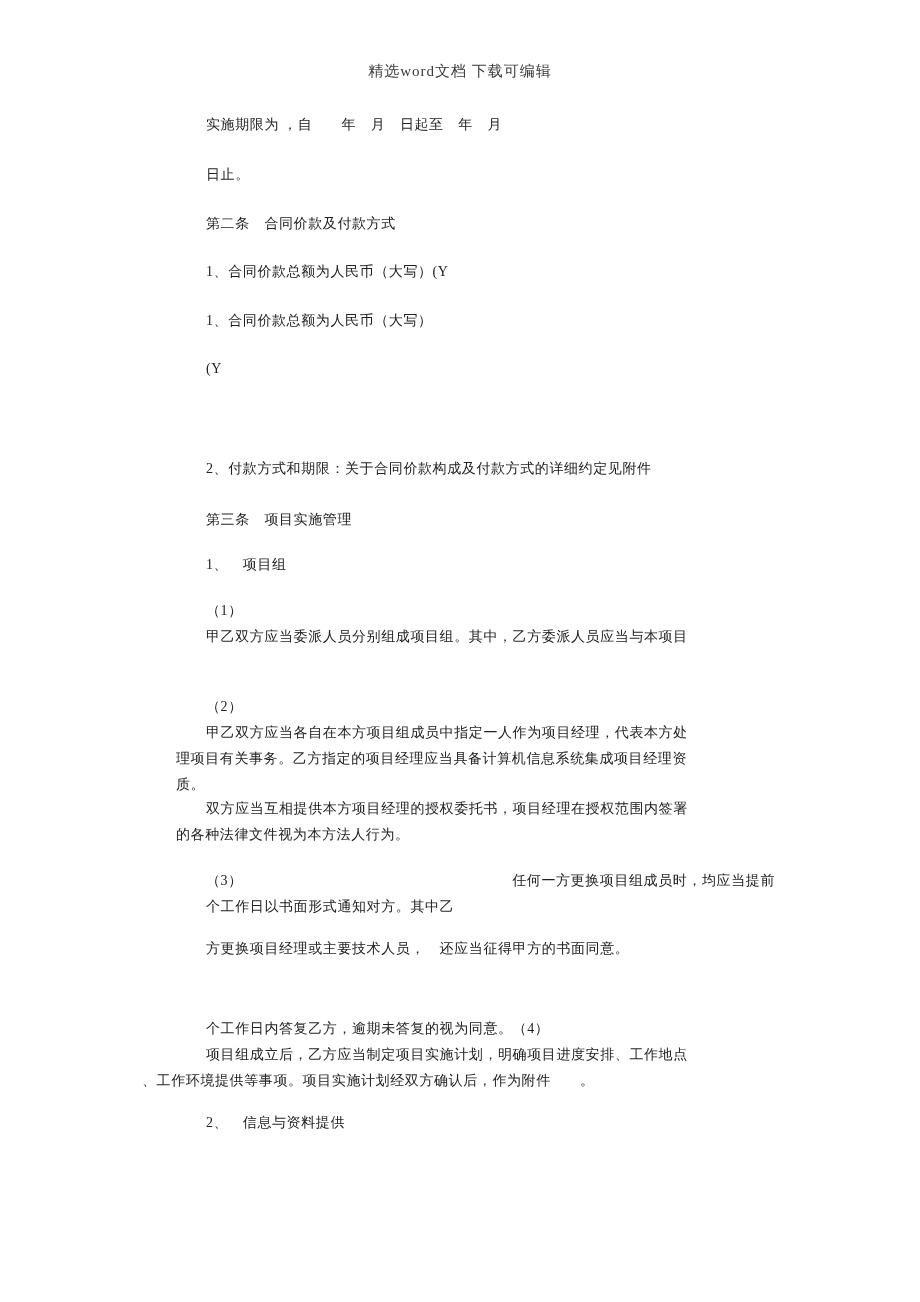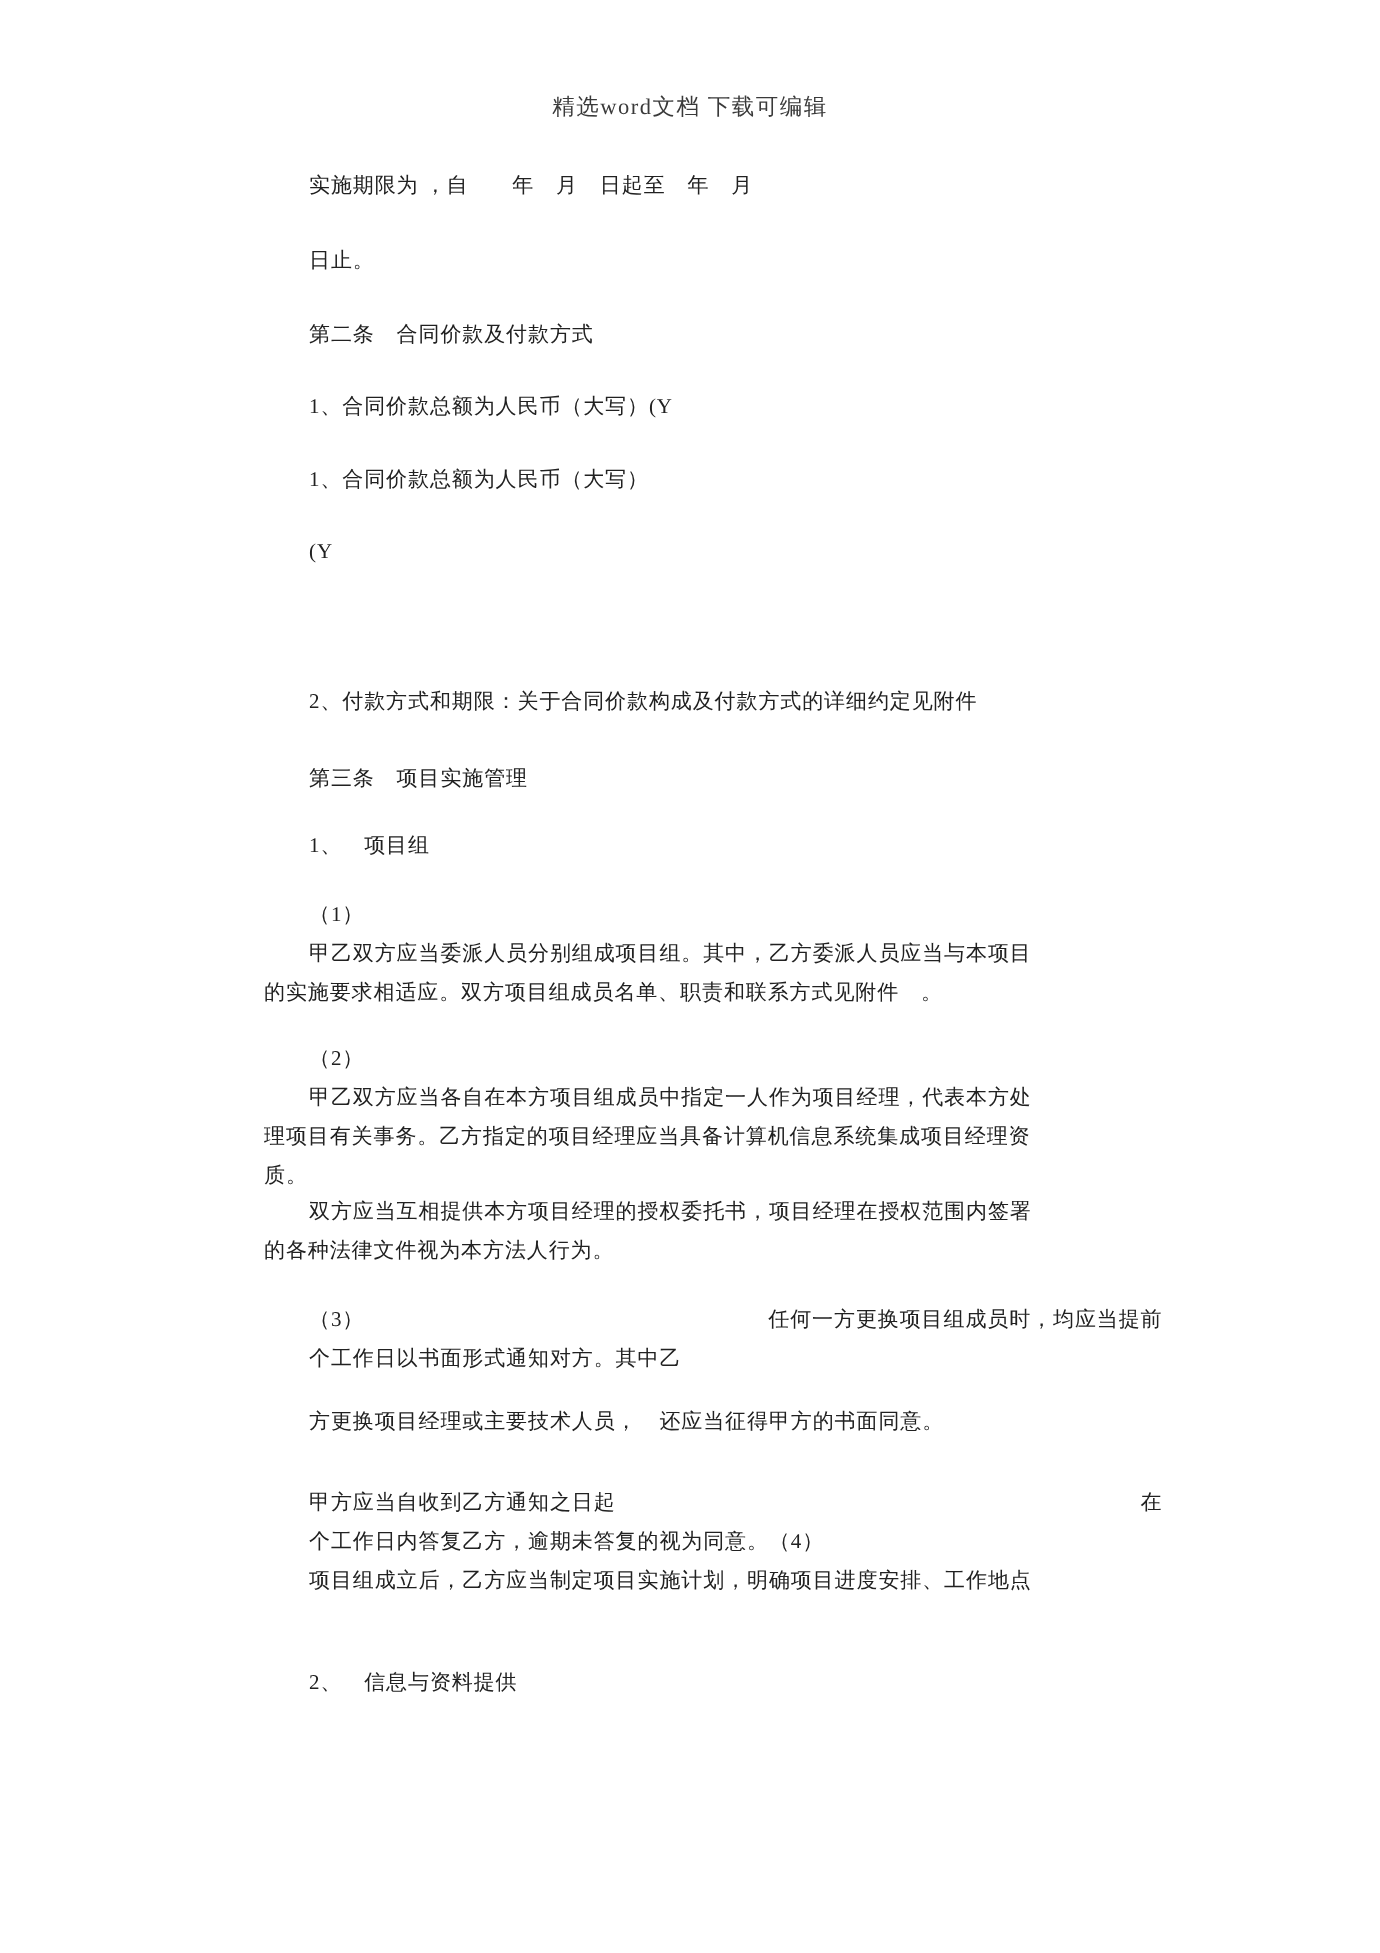--- a/index.html
+++ b/index.html
@@ -61,41 +61,37 @@
   <div class="ln ind" style="top:162px">日止。</div>
   <div class="ln ind" style="top:211px">第二条　合同价款及付款方式</div>
   <div class="ln ind" style="top:259px">1、合同价款总额为人民币（大写）(Y</div>
   <div class="ln ind" style="top:308px">1、合同价款总额为人民币（大写）</div>
   <div class="ln ind" style="top:356px">(Y</div>
   <div class="ln ind" style="top:456px">2、付款方式和期限：关于合同价款构成及付款方式的详细约定见附件</div>
   <div class="ln ind" style="top:507px">第三条　项目实施管理</div>
   <div class="ln ind" style="top:552px">1、　项目组</div>
   <div class="ln ind" style="top:598px">（1）</div>
   <div class="ln ind" style="top:624px">甲乙双方应当委派人员分别组成项目组。其中，乙方委派人员应当与本项目</div>
-  <div class="ln mar" style="top:650px">的实施要求相适应。双方项目组成员名单、职责和联系方式见附件　。</div>
   <div class="ln ind" style="top:694px">（2）</div>
   <div class="ln ind" style="top:720px">甲乙双方应当各自在本方项目组成员中指定一人作为项目经理，代表本方处</div>
   <div class="ln mar" style="top:746px">理项目有关事务。乙方指定的项目经理应当具备计算机信息系统集成项目经理资</div>
   <div class="ln mar" style="top:772px">质。</div>
   <div class="ln ind" style="top:796px">双方应当互相提供本方项目经理的授权委托书，项目经理在授权范围内签署</div>
   <div class="ln mar" style="top:822px">的各种法律文件视为本方法人行为。</div>
 
   <div class="ln ind split" style="top:868px">
     <span>（3）</span>
     <span>任何一方更换项目组成员时，均应当提前</span>
   </div>
 
   <div class="ln ind" style="top:894px">个工作日以书面形式通知对方。其中乙</div>
   <div class="ln ind" style="top:936px">方更换项目经理或主要技术人员，　还应当征得甲方的书面同意。</div>
 
-  <div class="ln ind split" style="top:990px">
-    <span>甲方应当自收到乙方通知之日起</span>
-    <span>在</span>
-  </div>
 
   <div class="ln ind" style="top:1016px">个工作日内答复乙方，逾期未答复的视为同意。（4）</div>
   <div class="ln ind" style="top:1042px">项目组成立后，乙方应当制定项目实施计划，明确项目进度安排、工作地点</div>
+  <div class="ln hang" style="top:1068px">、工作环境提供等事项。项目实施计划经双方确认后，作为附件　　。</div>
   <div class="ln ind" style="top:1110px">2、　信息与资料提供</div>
   <div class="ln ind" style="top:1162px">（1）</div>
 
   <div class="footer">3</div>
 
 </div>
 
 </body></html>

